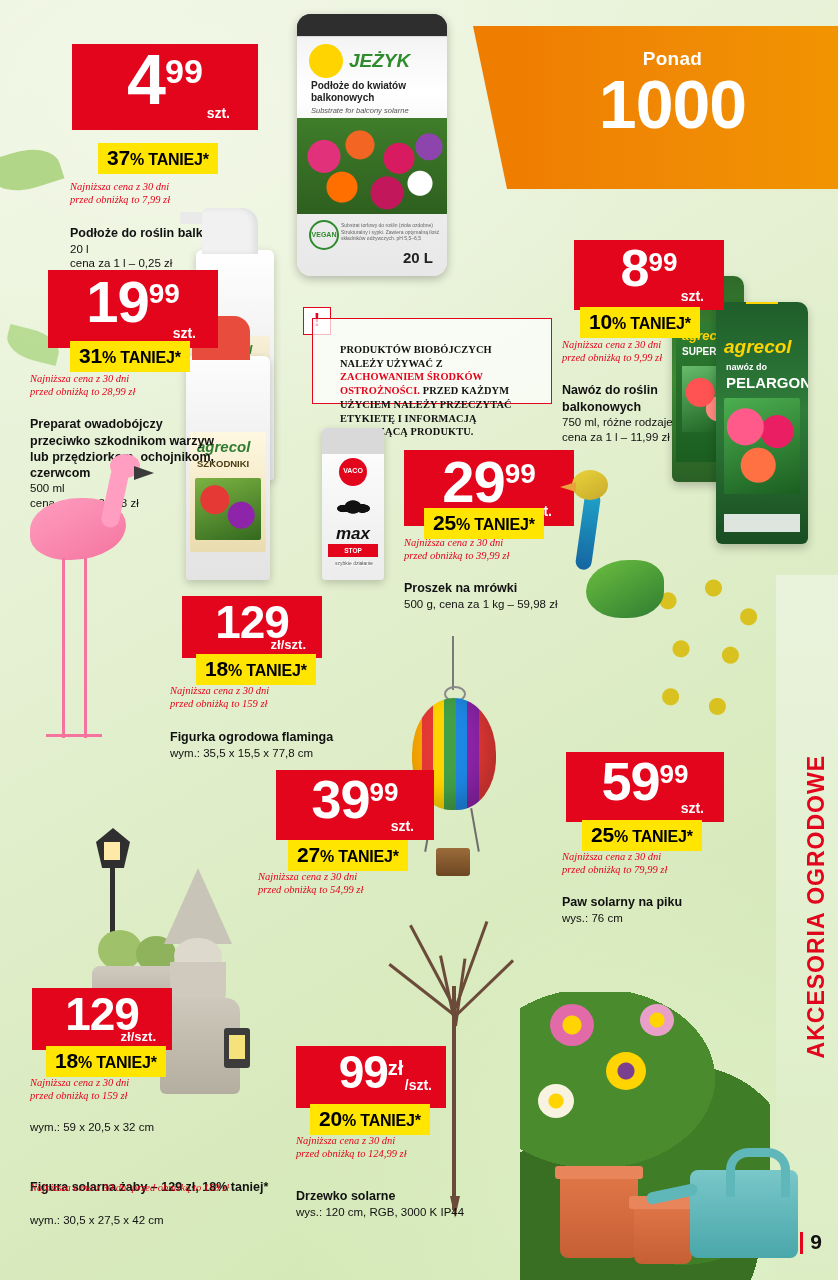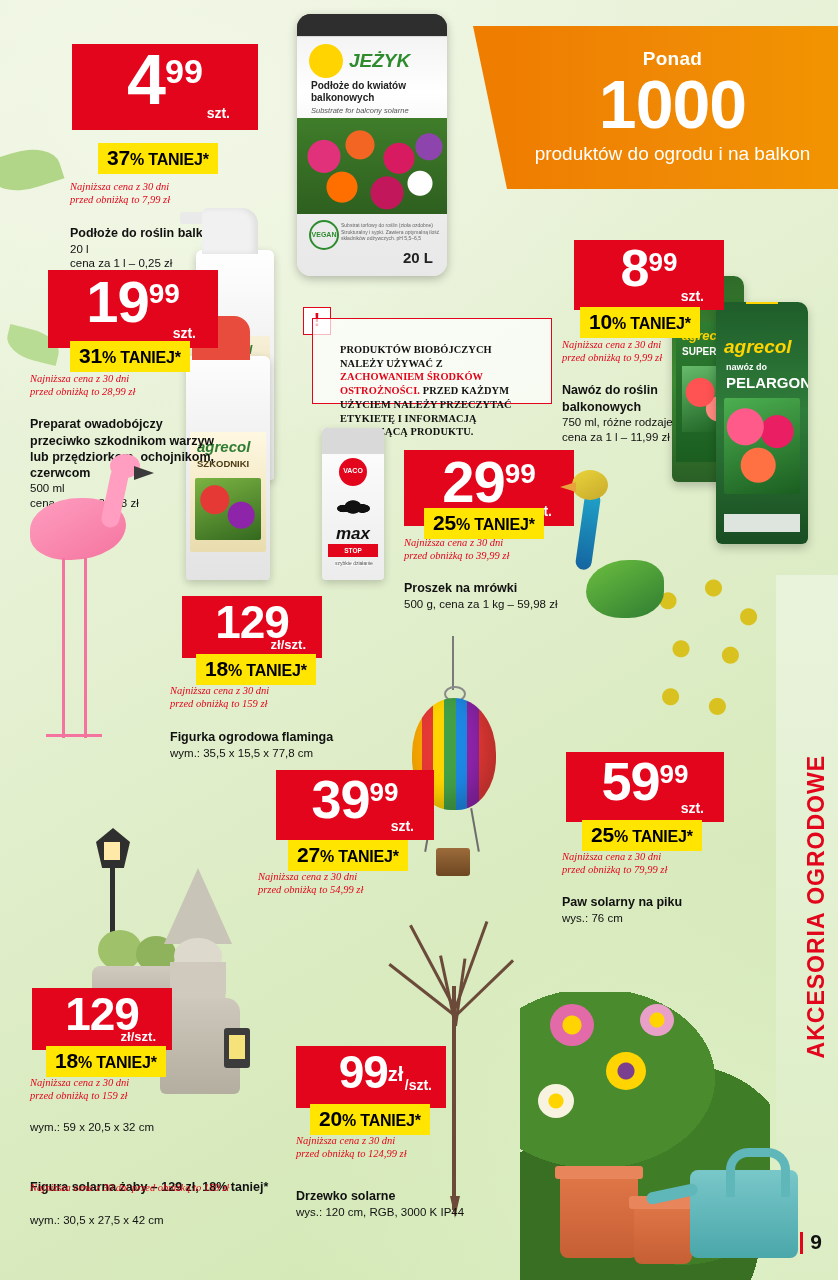--- a/index.html
+++ b/index.html
@@ -271,22 +271,20 @@
 <body>
 
 <div class="page">
 
   <div class="leaf leaf1"></div>
   <div class="leaf leaf2"></div>
 
   <div class="banner">
     <div class="b1">Ponad</div>
     <div class="b2">1000</div>
-    <div class="b3">produktów do ogrodu
-i na balkon</div>
   </div>
 
   <div class="side-tab">
     <div class="curve"></div>
     <div class="side-label">AKCESORIA OGRODOWE</div>
     <div class="page-num">9</div>
   </div>
 
   <div class="soil-bag">
     <div class="top"></div>
@@ -529,21 +527,21 @@
     <div class="br b3"></div>
     <div class="br b4"></div>
     <div class="br b5"></div>
     <div class="br b6"></div>
     <div class="trunk"></div>
     <div class="spike"></div>
   </div>
 
   <div class="price-box" style="left:296px;top:1046px;width:150px;height:62px;">
     <span class="price-main" style="font-size:46px;">99</span>
-    <span class="price-sup" style="font-size:20px;margin-top:12px;">zł</span>
+    <span class="price-sup" style="font-size:20px;margin-top:6px;">zł</span>
     <span class="price-unit" style="position:absolute;right:14px;bottom:16px;font-size:14px;">/szt.</span>
   </div>
   <div class="badge" style="left:310px;top:1104px;">
     <span class="pct">20</span><span>% TANIEJ*</span>
   </div>
   <div class="oldprice" style="left:296px;top:1134px;">Najniższa cena z 30 dni
 przed obniżką to 124,99 zł</div>
   <div class="desc" style="left:296px;top:1172px;width:220px;">
     <b>Drzewko solarne</b>
     <div class="sub">wys.: 120 cm, RGB, 3000 K IP44</div>

